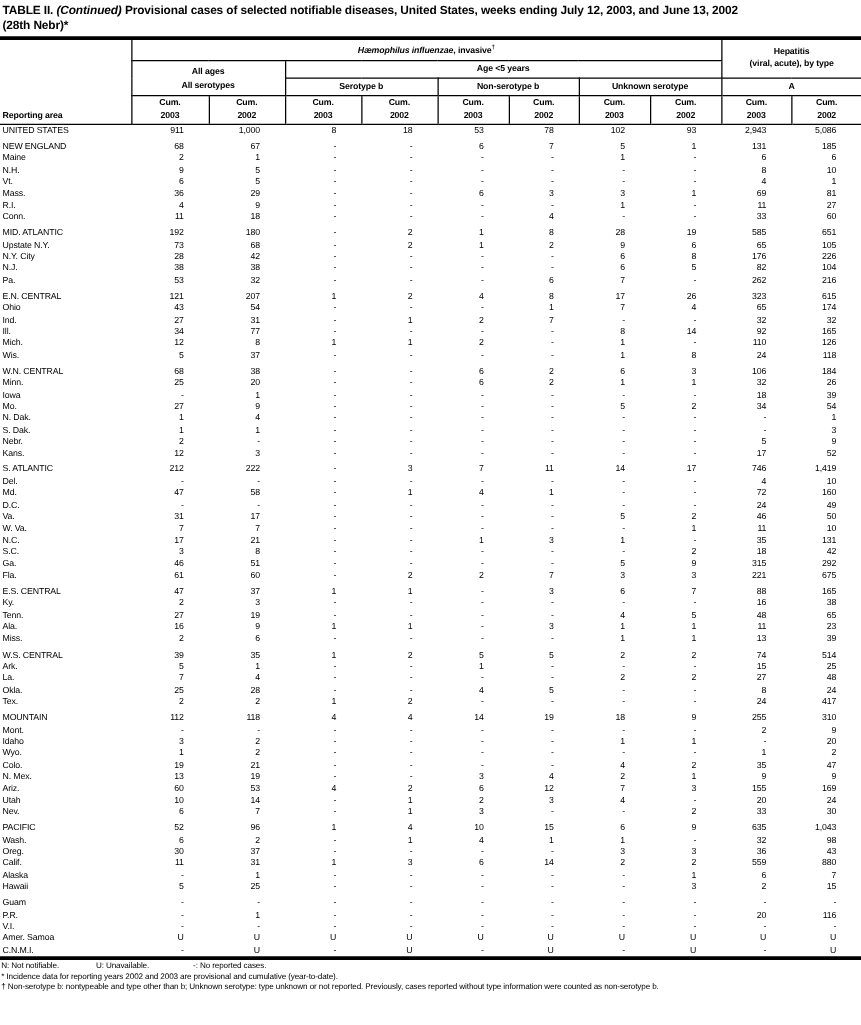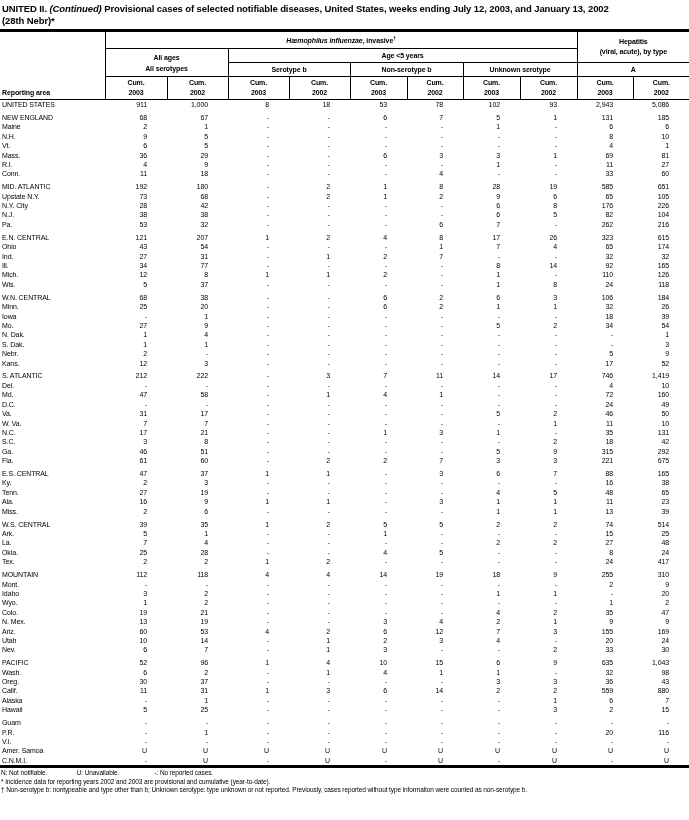--- a/index.html
+++ b/index.html
@@ -29,22 +29,22 @@
   .legend .lg0{width:74px;}
   .legend .lg1{width:76px;}
   .fn{padding-left:9px;text-indent:-9px;}
 </style>
 </head>
 <body>
 
 <div class="page">
 
   <div class="title">
-    <span>UNITED II.</span>
-    <i>(Continued)</i><span> Provisional cases of selected notifiable diseases, United States, weeks ending July 12, 2003, and January 13, 2002</span><br>
+    <span>TABLE II.</span>
+    <i>(Continued)</i><span> Provisional cases of selected notifiable diseases, United States, weeks ending July 12, 2003, and June 13, 2002</span><br>
     <span>(28th Nebr)*</span>
   </div>
 
   <div class="table-wrap">
   <table>
     <colgroup>
       <col style="width:105px">
           <col style="width:62px">
           <col style="width:61px">
       <col style="width:61px">

